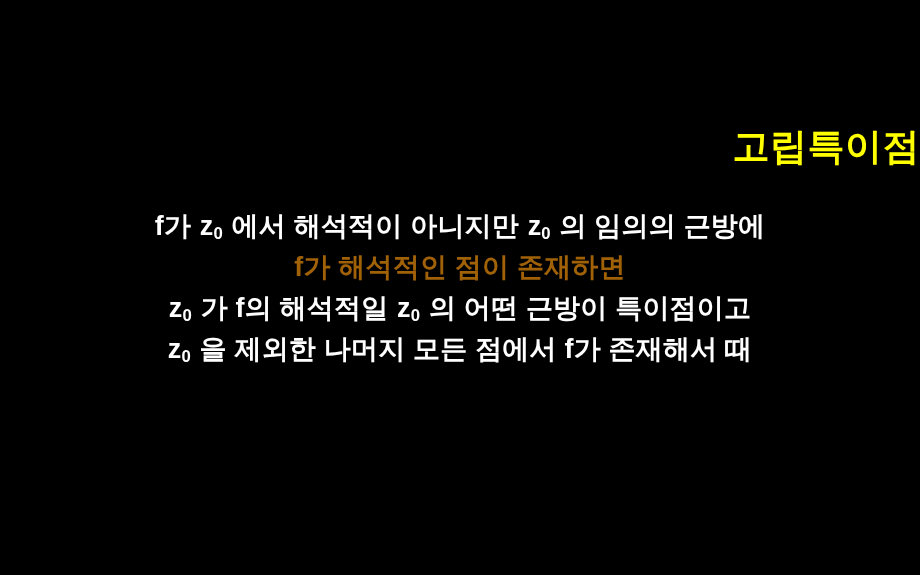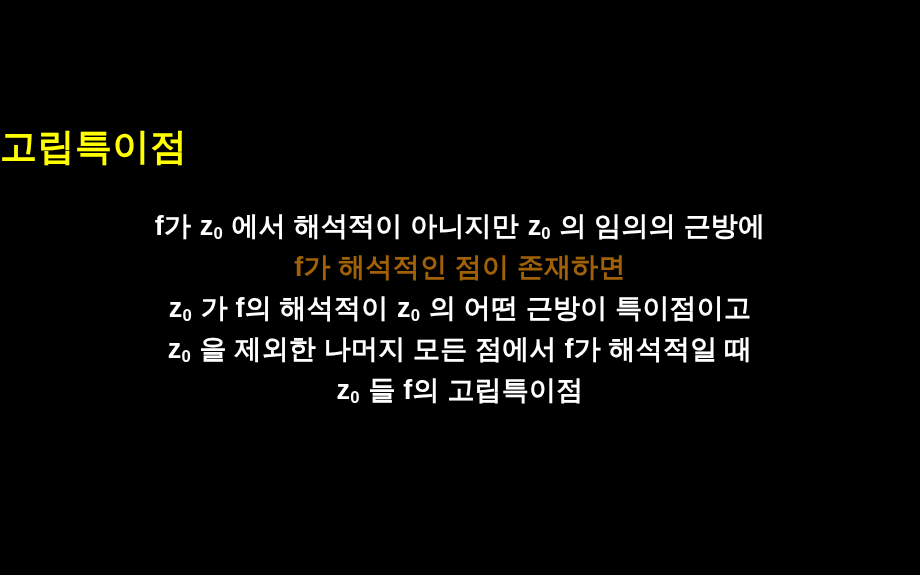--- a/index.html
+++ b/index.html
@@ -21,21 +21,21 @@
     height: 575px;
     background: #000000;
     box-sizing: border-box;
   }
 
   .slide-title {
     position: absolute;
     top: 101px;
     left: 0;
     width: 920px;
-    text-align: left;
+    text-align: right;
     color: #ffff00;
     font-size: 37px;
     font-weight: bold;
     letter-spacing: 0.5px;
     line-height: 1.15;
     white-space: nowrap;
   }
 
   .body-block {
     position: absolute;
@@ -87,25 +87,22 @@
     <div class="body-line" style="color: rgb(255, 255, 255);">
       <span>f가</span><span class="sp"></span><span class="var">z<sub>0</sub></span><span class="sp"></span><span>에서 해석적이 아니지만</span><span class="sp"></span><span class="var">z<sub>0</sub></span><span class="sp"></span><span>의 임의의 근방에</span>
     </div>
 
     <div class="body-line" style="color: #a16207;">
       <span>f가 해석적인 점이 존재하면</span>
     </div>
 
 
     <div class="body-line" style="color: rgb(255, 255, 255);">
-      <span class="var">z<sub>0</sub></span><span class="sp"></span><span>가 f의 해석적이</span><span class="sp"></span><span class="var">z<sub>0</sub></span><span class="sp"></span><span>의 어떤 근방이 특이점이고</span>
+      <span class="var">z<sub>0</sub></span><span class="sp"></span><span>가 f의 해석적일</span><span class="sp"></span><span class="var">z<sub>0</sub></span><span class="sp"></span><span>의 어떤 근방이 특이점이고</span>
     </div>
 
     <div class="body-line" style="color: rgb(255, 255, 255);">
-      <span class="var">z<sub>0</sub></span><span class="sp"></span><span>을 제외한 나머지 모든 점에서 f가 해석적일 때</span>
+      <span class="var">z<sub>0</sub></span><span class="sp"></span><span>을 제외한 나머지 모든 점에서 f가 존재해서 때</span>
     </div>
 
-    <div class="body-line" style="color: rgb(255, 255, 255);">
-      <span class="var">z<sub>0</sub></span><span class="sp"></span><span>들 f의 고립특이점</span>
-    </div>
 
   </div>
 </div>
 
 </body></html>

